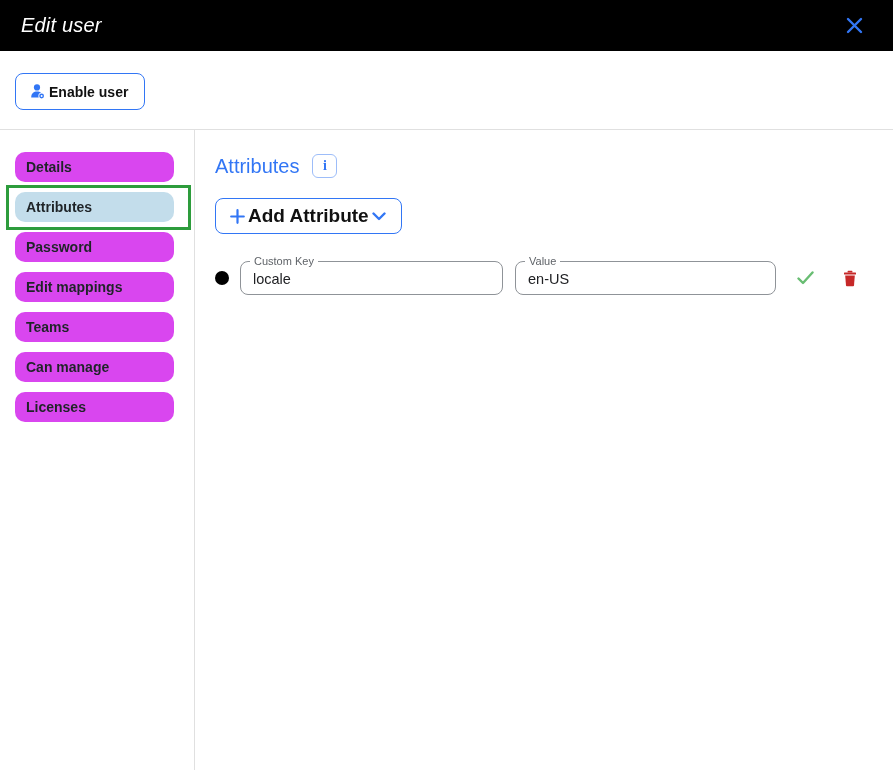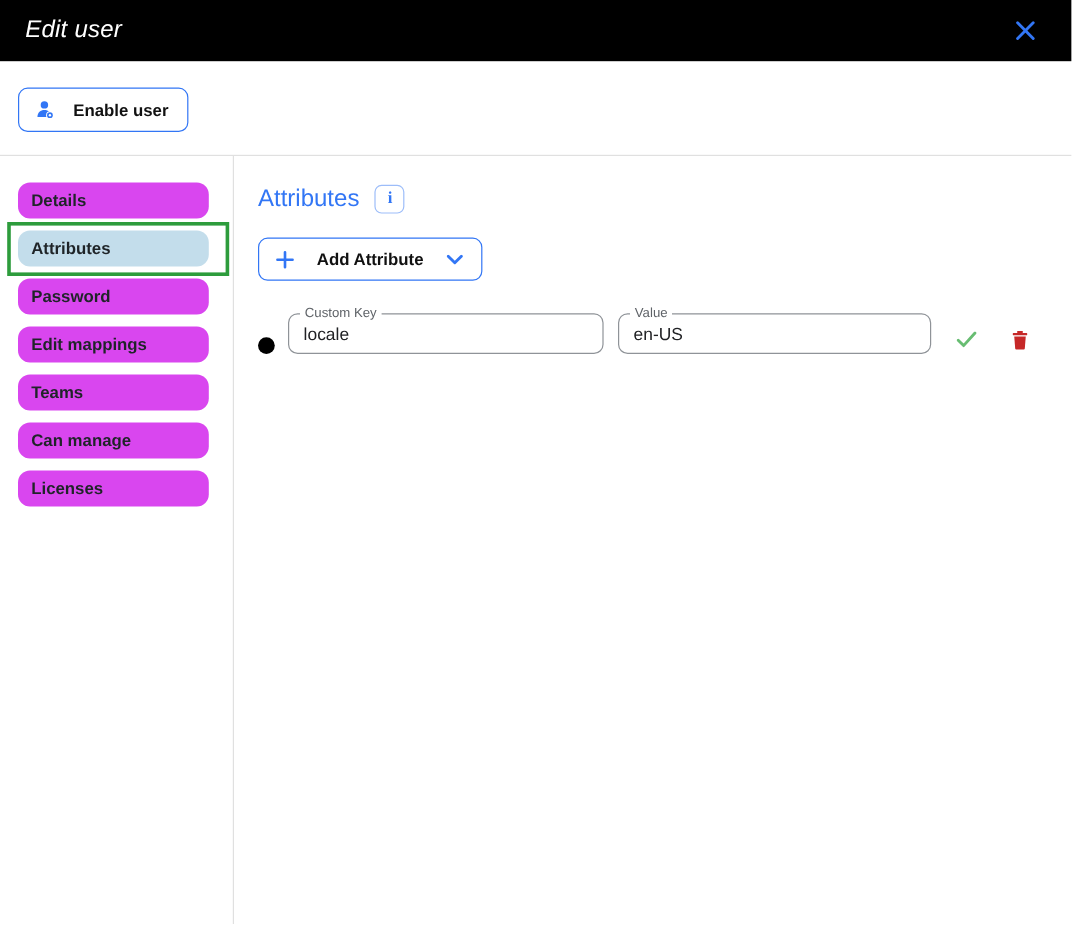--- a/index.html
+++ b/index.html
@@ -8,21 +8,21 @@
 
   
   .header { height:51px; background:#000; display:flex; align-items:center;
             justify-content:space-between; padding:0 21px; }
   .header-title { color:#fff; font-size:20px; font-weight:400; letter-spacing:.2px;font-style:italic; }
   .close-btn { background:none; border:none; cursor:pointer; width:28px; height:28px;
                display:flex; align-items:center; justify-content:center; margin-right:4px; }
 
   
   .toolbar { padding:22px 15px 19px 15px; }
-  .enable-user-btn { display:inline-flex; align-items:center; gap:14px;
+  .enable-user-btn { display:inline-flex; align-items:center; gap:2px;
       background:#fff; border:1px solid #3276f5; border-radius:8px;
       height:37px; padding:0 16px 0 13px; cursor:pointer;
       font-family:"Liberation Sans", sans-serif; font-size:14px; font-weight:600; color:#111; }
 
   
   .content { display:flex; border-top:1px solid #e0e0e0; height:641px; }
   .sidebar { width:195px; border-right:1px solid #e0e0e0; padding:22px 15px 0 15px; flex:none; }
   .nav-item-wrap { position:relative; margin-bottom:10px; }
   .nav-item { width:159px; height:30px; background:#d946ef; border-radius:10px;
       display:flex; align-items:center; padding-left:11px; cursor:pointer;
@@ -33,27 +33,27 @@
       border:3px solid #2d9c3c; pointer-events:none; }
 
   
   .main { flex:1; padding:24px 0 0 20px; }
   .main-heading-row { display:flex; align-items:center; gap:13px; }
   .main-heading { font-size:20px; font-weight:400; color:#3276f5; }
   .info-btn { width:25px; height:24px; border:1px solid #9dbdf9; border-radius:6px;
       background:#fff; color:#3276f5; font-family:"Liberation Serif", serif;
       font-weight:bold; font-size:14px; line-height:22px; text-align:center; cursor:pointer; }
 
-  .add-attr-btn { margin-top:20px; display:inline-flex; align-items:center; gap:19px;
+  .add-attr-btn { margin-top:20px; display:inline-flex; align-items:center; gap:3px;
       height:36px; padding:0 15px 0 14px; background:#fff; border:1px solid #3276f5;
       border-radius:8px; cursor:pointer; font-family:"Liberation Sans", sans-serif;
-      font-size:14px; font-weight:600; color:#111; }
+      font-size:19px; font-weight:600; color:#111; }
 
   
-  .attr-row { margin-top:27px; display:flex; align-items:flex-end; }
+  .attr-row { margin-top:27px; display:flex; align-items:center; }
   .drag-dot { width:14px; height:14px; border-radius:50%; background:#000;
               flex:none; margin-right:11px; cursor:grab; }
   .field { position:relative; height:34px; border:1px solid #8f9398; border-radius:8px;
            background:#fff; flex:none; }
   .field.key { width:263px; margin-right:12px; }
   .field.value { width:261px; }
   .field-label { position:absolute; top:-7px; left:9px; background:#fff; padding:0 4px;
       font-size:11px; color:#5f6368; line-height:12px; white-space:nowrap; }
   .field input { width:100%; height:100%; border:none; outline:none; background:none;
       padding:2px 12px 0 12px; font-family:"Liberation Sans", sans-serif;

